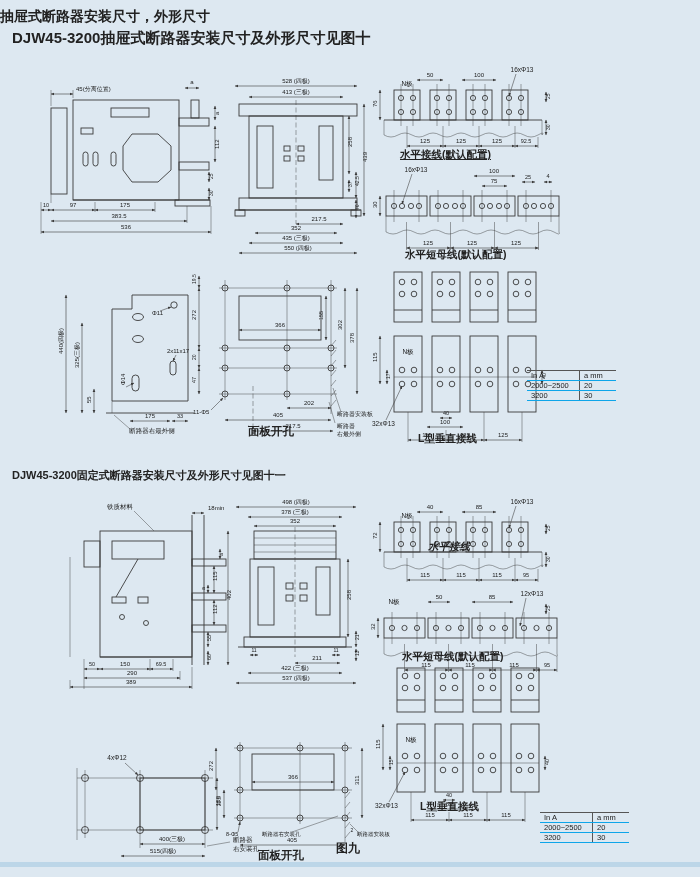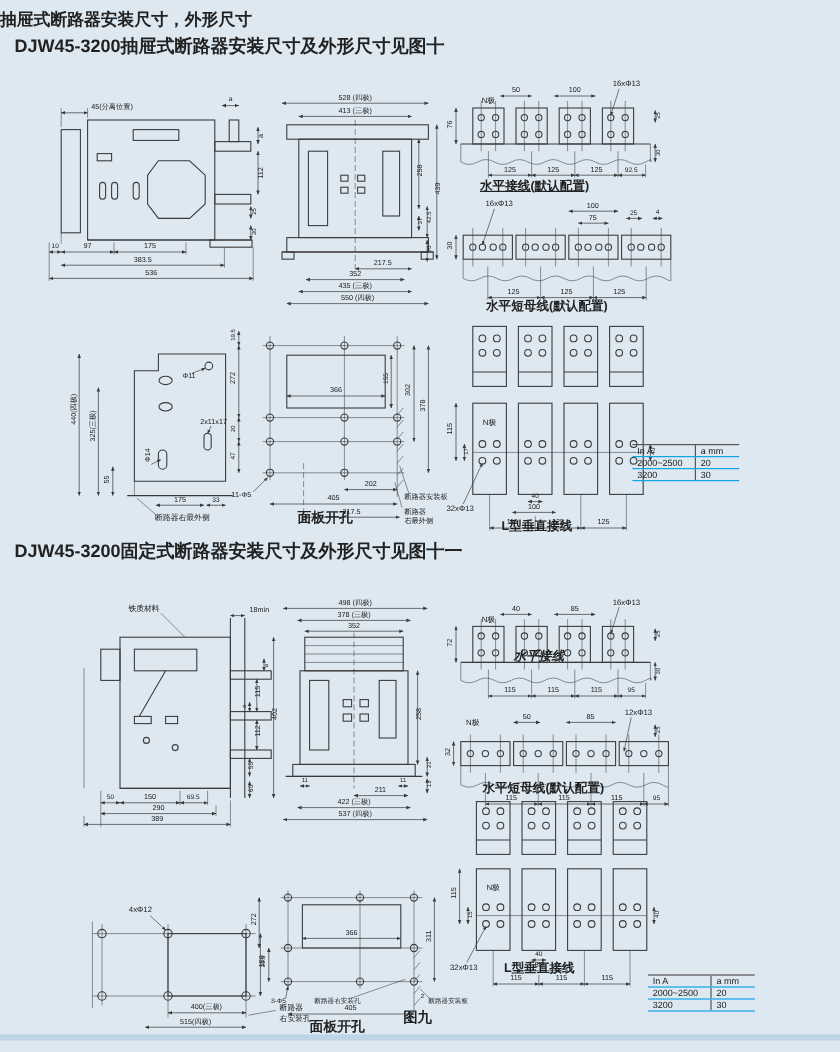--- a/index.html
+++ b/index.html
@@ -1,21 +1,21 @@
 <!DOCTYPE html>
 <html><head>
 <meta charset="utf-8">
 <style>
   html,body{margin:0;padding:0;}
   body{background:#eef3f7;font-family:"Liberation Sans",sans-serif;}
   .page{position:relative;width:700px;height:877px;background:#dde8f1;overflow:hidden;color:#1c1c1c;}
   .title{position:absolute;font-weight:bold;color:#222;white-space:nowrap;}
   #title1{left:0;top:8px;font-size:14px;}
   #title2{left:12px;top:29px;font-size:15px;}
-  #title3{left:12px;top:450px;font-size:15px;}
+  #title3{left:12px;top:468px;font-size:11px;}
   #fig-number{left:336px;top:840px;font-size:12px;}
   .fig{position:absolute;}
   svg{overflow:visible;display:block;}
   svg text{font-family:"Liberation Sans",sans-serif;font-size:7px;fill:#1c1c1c;}
   .tm{text-anchor:middle;}
   .f5{font-size:5px;} .f55{font-size:5.5px;} .f6{font-size:6px;} .f65{font-size:6.5px;}
   .ln{stroke:#3a3a3a;stroke-width:0.9;fill:none;}
   .tn{stroke:#3a3a3a;stroke-width:0.45;fill:none;}
   .dash{stroke-dasharray:5 2.5;}
   .dl{stroke:#3a3a3a;stroke-width:0.6;fill:none;marker-start:url(#ar);marker-end:url(#ar);}

